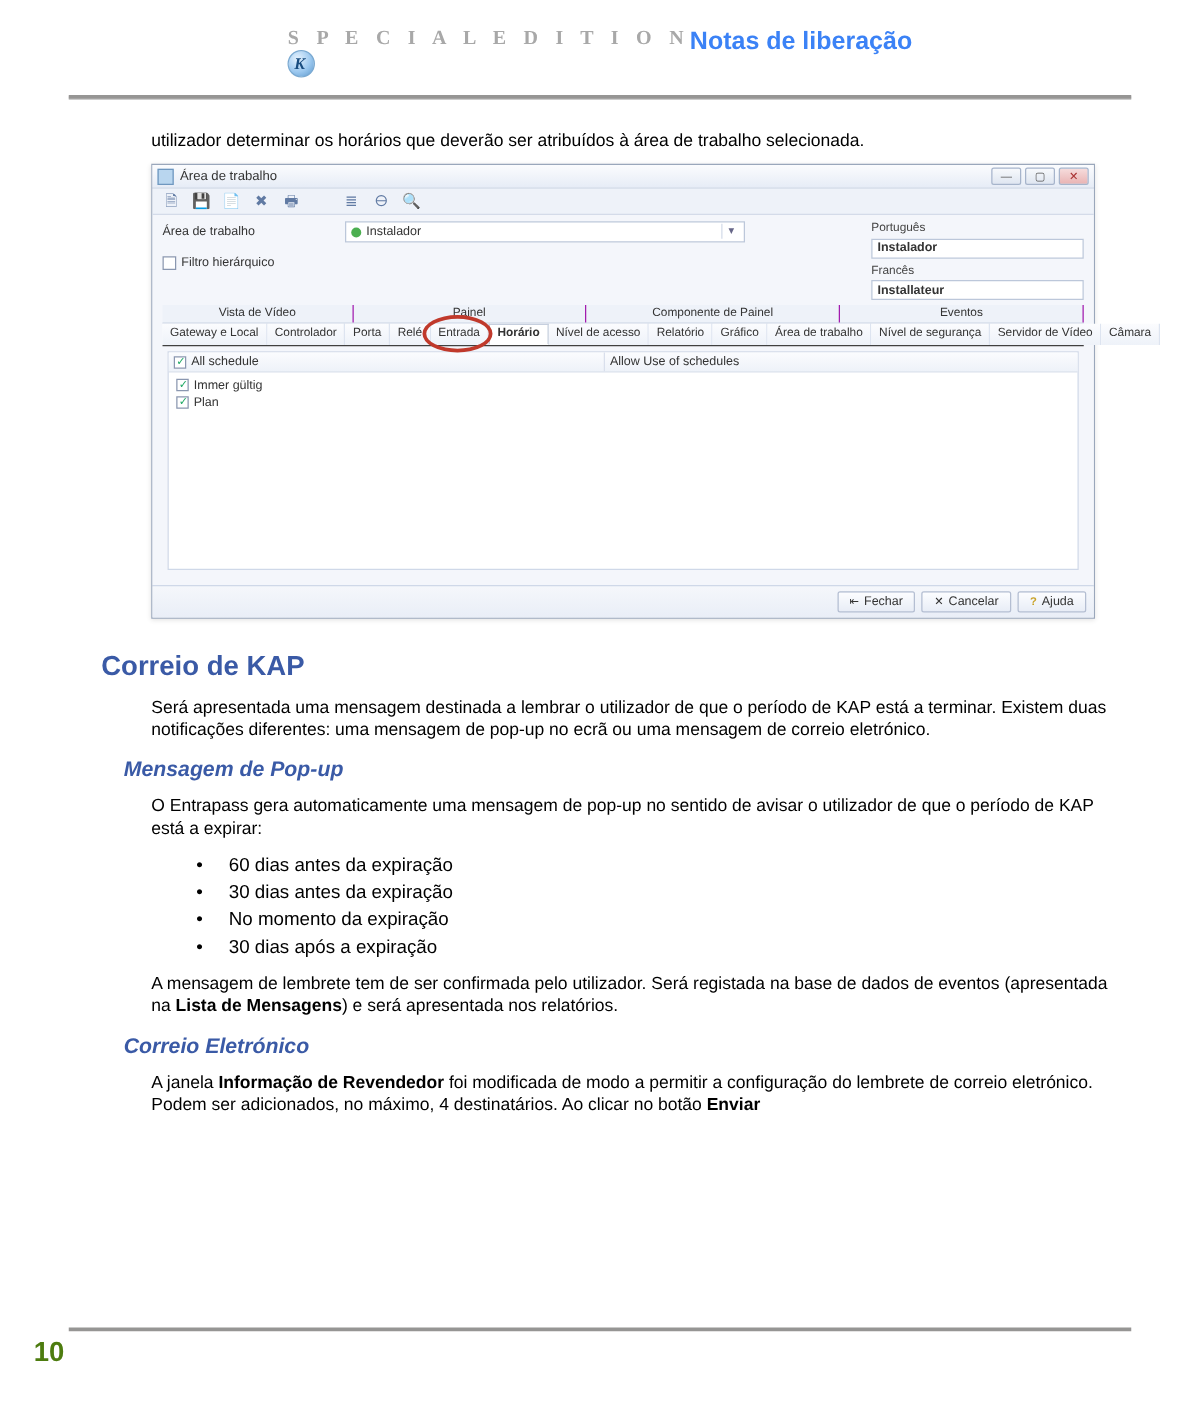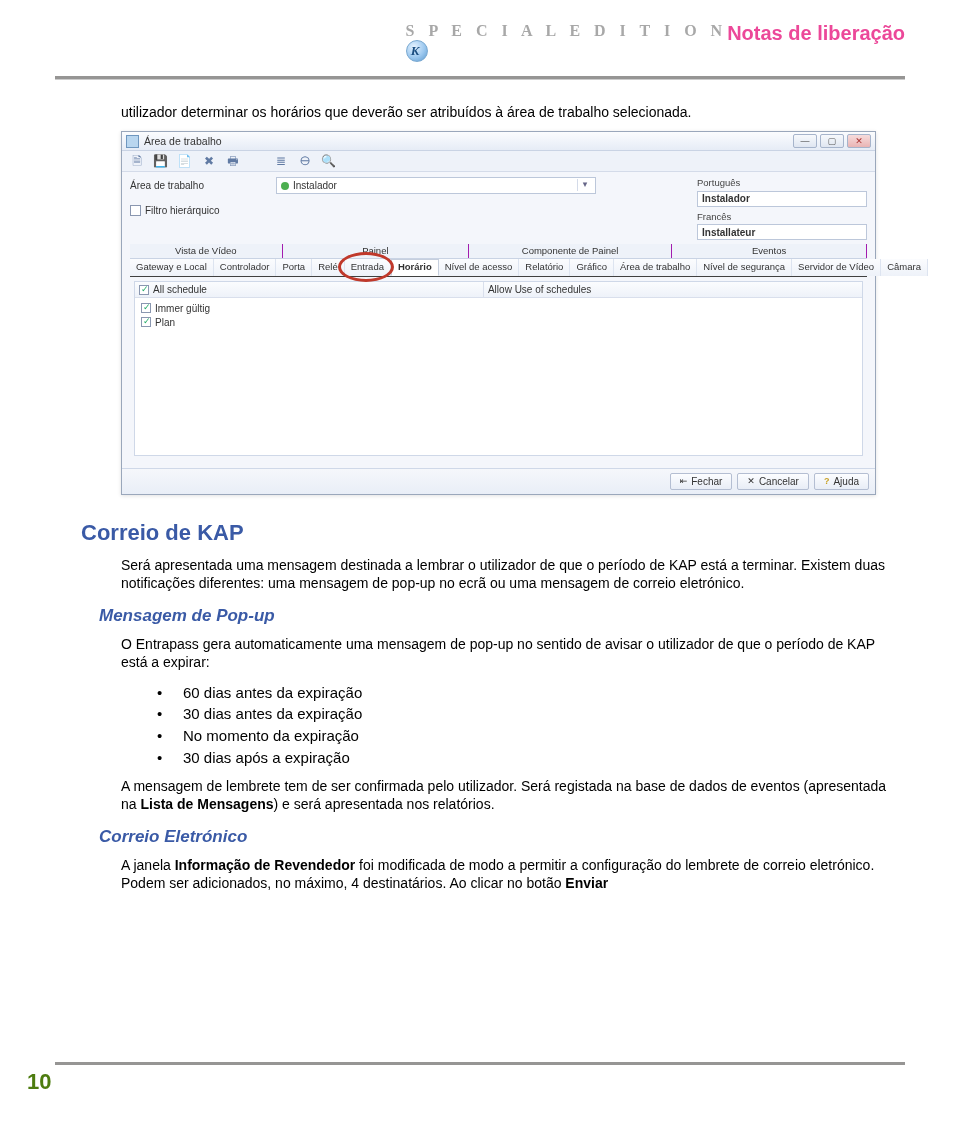--- a/index.html
+++ b/index.html
@@ -9,21 +9,21 @@
     background: #fff;
     font-family: Arial, Helvetica, sans-serif;
     position: relative;
     color: #000;
   }
   .page {
     padding: 22px 55px 30px 55px;
   }
   .header-row {
     display: flex;
-    justify-content: flex-end;
+    justify-content: center;
     align-items: flex-start;
   }
   .brand {
     display: flex;
     flex-direction: column;
   }
   .special-ed {
     font-family: "Times New Roman", serif;
     font-size: 16px;
     letter-spacing: 5px;
@@ -51,21 +51,21 @@
     font-style: italic;
     font-size: 13px;
     color: #1a4d80;
     font-weight: bold;
     border: 1px solid #7aa9d1;
   }
   .release-notes {
     font-family: Arial, sans-serif;
     font-size: 20px;
     font-weight: bold;
-    color: #ec4899;
+    color: #3b82f6;
   }
   .hr {
     margin-top: 14px;
     height: 3px;
     background: #969594;
     box-shadow: 0 1px 0 #ccc;
   }
   .content {
     padding: 24px 12px 0 66px;
     font-size: 15px;

